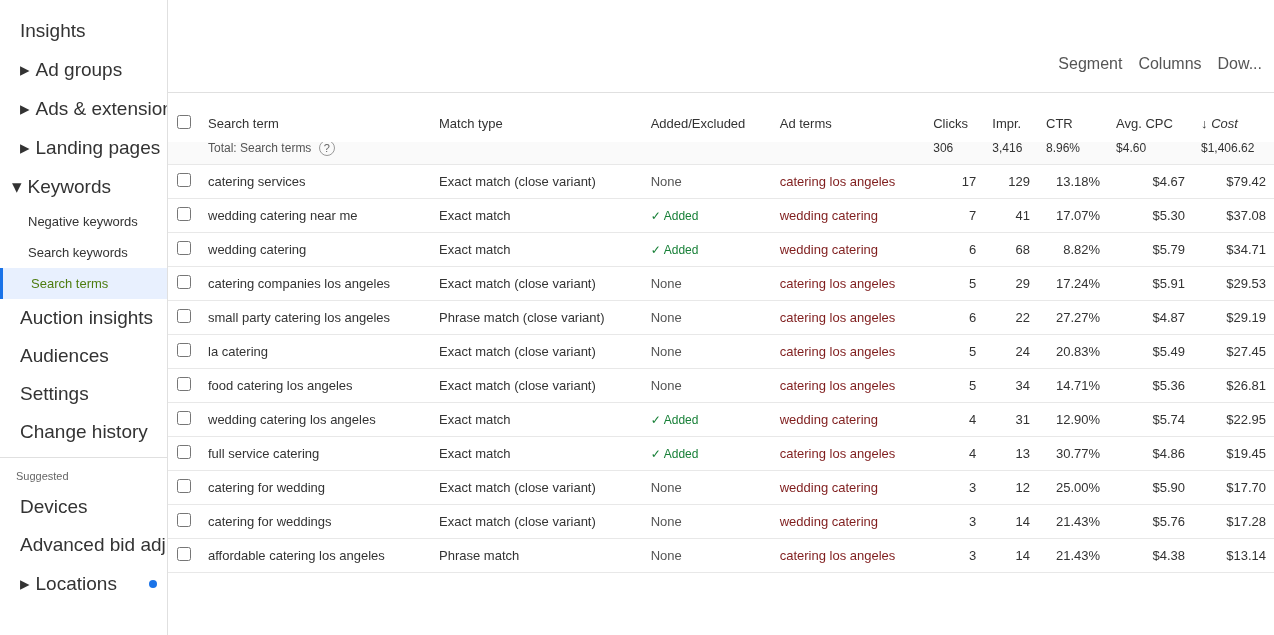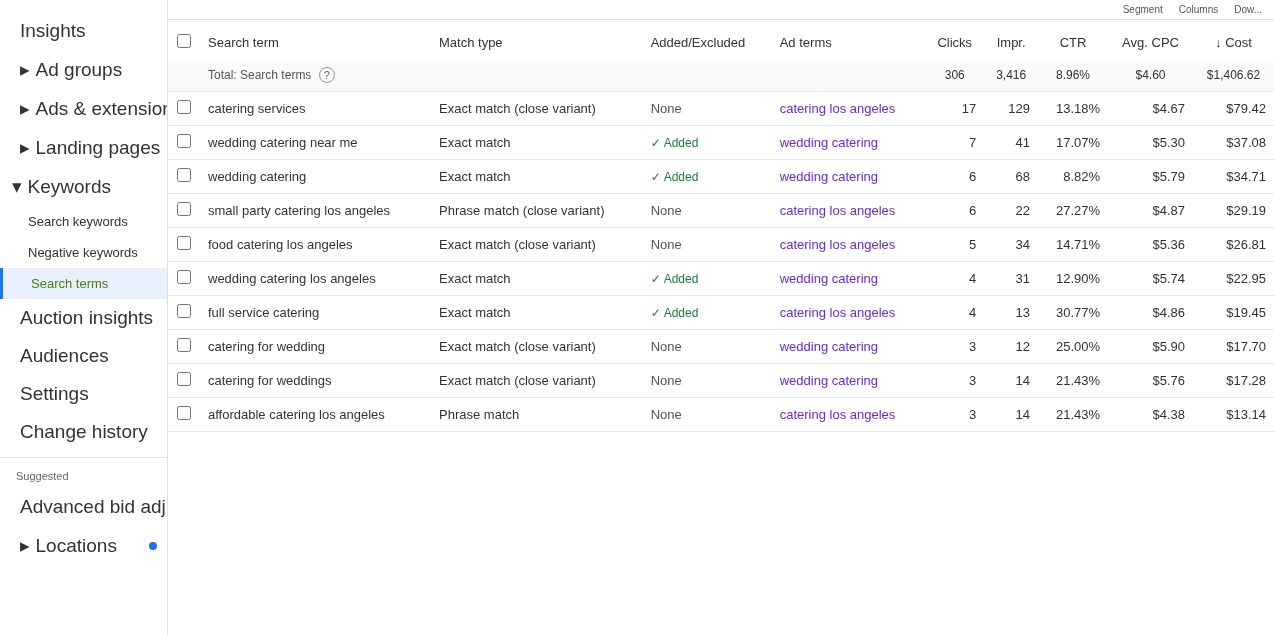--- a/index.html
+++ b/index.html
@@ -43,67 +43,68 @@
       flex: 1;
       display: flex;
       flex-direction: column;
       overflow: hidden;
     }
 
     
     #topbar {
       display: flex;
       justify-content: flex-end;
-      padding: 4px 12px;
+      padding: 19px 12px;
       gap: 16px;
-      font-size: 10px;
+      font-size: 16px;
       color: #555;
       border-bottom: 1px solid #e0e0e0;
+      margin-top: 36px;
     }
     .topbar-action {
       cursor: pointer;
       color: #555;
     }
 
     
     #table-container {
       flex: 1;
       overflow: auto;
     }
 
     table {
       width: 100%;
       border-collapse: collapse;
       font-size: 13px;
     }
 
     thead th {
       position: sticky;
-      top: 4px;
+      top: 12px;
       background: #fff;
       border-bottom: 2px solid #e0e0e0;
       padding: 10px 8px;
       text-align: left;
       white-space: nowrap;
       color: #333;
       font-weight: 500;
       z-index: 2;
     }
-    thead th.numeric { text-align: center; }
-    thead th.cost-header { color: #333; }
+    thead th.numeric { text-align: left; }
+    thead th.cost-header { color: #333; font-style: italic; }
 
     tbody tr { border-bottom: 1px solid #e8e8e8; }
 
     .total-row td { background: #fafafa; font-weight: 500; padding: 8px 8px; color: #555; font-size: 12px; }
-    .total-row td.numeric { text-align: center; }
+    .total-row td.numeric { text-align: left; }
 
     tbody td { padding: 8px 8px; vertical-align: middle; }
     tbody td.numeric { text-align: right; color: #333; }
 
-    .ad-group-link { color: #6d28d9; text-decoration: none; cursor: pointer; }
+    .ad-group-link { color: #7f1d1d; text-decoration: none; cursor: pointer; }
 
     .added-badge { color: #188038; font-size: 12px; display: flex; align-items: center; gap: 3px; }
     .added-badge::before { content: '✓'; color: #188038; }
     .none-text { color: #555; }
 
     .checkbox-cell { width: 32px; text-align: center; }
     input[type="checkbox"] { cursor: pointer; width: 14px; height: 14px; }
 
     .help-icon { display: inline-block; width: 16px; height: 16px; border: 1px solid #999; border-radius: 50%; text-align: center; line-height: 14px; font-size: 11px; color: #666; cursor: pointer; margin-left: 4px; }
   </style>
@@ -125,42 +126,45 @@
     </div>
     <div class="sidebar-item">
       <span>▸</span>
       <span>Landing pages</span>
     </div>
     <div class="sidebar-item parent">
       <span>▾</span>
       <span>Keywords</span>
     </div>
     <div class="sidebar-item child">
+      <span>Negative keywords</span>
+    </div>
+    <div class="sidebar-item child">
       <span>Search keywords</span>
-    </div>
-    <div class="sidebar-item child">
-      <span>Negative keywords</span>
     </div>
     <div class="sidebar-item child active">
       <span>Search terms</span>
     </div>
     <div class="sidebar-item">
       <span>Auction insights</span>
     </div>
     <div class="sidebar-item">
       <span>Audiences</span>
     </div>
     <div class="sidebar-item">
       <span>Settings</span>
     </div>
     <div class="sidebar-item">
       <span>Change history</span>
     </div>
     <hr class="sidebar-divider">
     <div class="sidebar-suggested-label">Suggested</div>
+    <div class="sidebar-item">
+      <span>Devices</span>
+    </div>
     <div class="sidebar-item">
       <span>Advanced bid adj.</span>
     </div>
     <div class="sidebar-item has-dot">
       <span>▸</span>
       <span>Locations</span>
       <span class="dot"></span>
     </div>
   </div>
 </nav>
@@ -261,32 +265,56 @@
             </td>
             <td><a class="ad-group-link" href="#">wedding catering</a></td>
             <td class="numeric">6</td>
             <td class="numeric">68</td>
             <td class="numeric">8.82%</td>
             <td class="numeric">$5.79</td>
             <td class="numeric">$34.71</td>
           </tr>
           <tr>
             <td class="checkbox-cell"><input type="checkbox" style=""></td>
+            <td>catering companies los angeles</td>
+            <td>Exact match (close variant)</td>
+            <td><span class="none-text">None</span></td>
+            <td><a class="ad-group-link" href="#">catering los angeles</a></td>
+            <td class="numeric">5</td>
+            <td class="numeric">29</td>
+            <td class="numeric">17.24%</td>
+            <td class="numeric">$5.91</td>
+            <td class="numeric">$29.53</td>
+          </tr>
+          <tr>
+            <td class="checkbox-cell"><input type="checkbox" style=""></td>
             <td>small party catering los angeles</td>
             <td>Phrase match (close variant)</td>
             <td><span class="none-text">None</span></td>
             <td><a class="ad-group-link" href="#">catering los angeles</a></td>
             <td class="numeric">6</td>
             <td class="numeric">22</td>
             <td class="numeric">27.27%</td>
             <td class="numeric">$4.87</td>
             <td class="numeric">$29.19</td>
           </tr>
           <tr>
             <td class="checkbox-cell"><input type="checkbox" style=""></td>
+            <td>la catering</td>
+            <td>Exact match (close variant)</td>
+            <td><span class="none-text">None</span></td>
+            <td><a class="ad-group-link" href="#">catering los angeles</a></td>
+            <td class="numeric">5</td>
+            <td class="numeric">24</td>
+            <td class="numeric">20.83%</td>
+            <td class="numeric">$5.49</td>
+            <td class="numeric">$27.45</td>
+          </tr>
+          <tr>
+            <td class="checkbox-cell"><input type="checkbox" style=""></td>
             <td>food catering los angeles</td>
             <td>Exact match (close variant)</td>
             <td><span class="none-text">None</span></td>
             <td><a class="ad-group-link" href="#">catering los angeles</a></td>
             <td class="numeric">5</td>
             <td class="numeric">34</td>
             <td class="numeric">14.71%</td>
             <td class="numeric">$5.36</td>
             <td class="numeric">$26.81</td>
           </tr>

